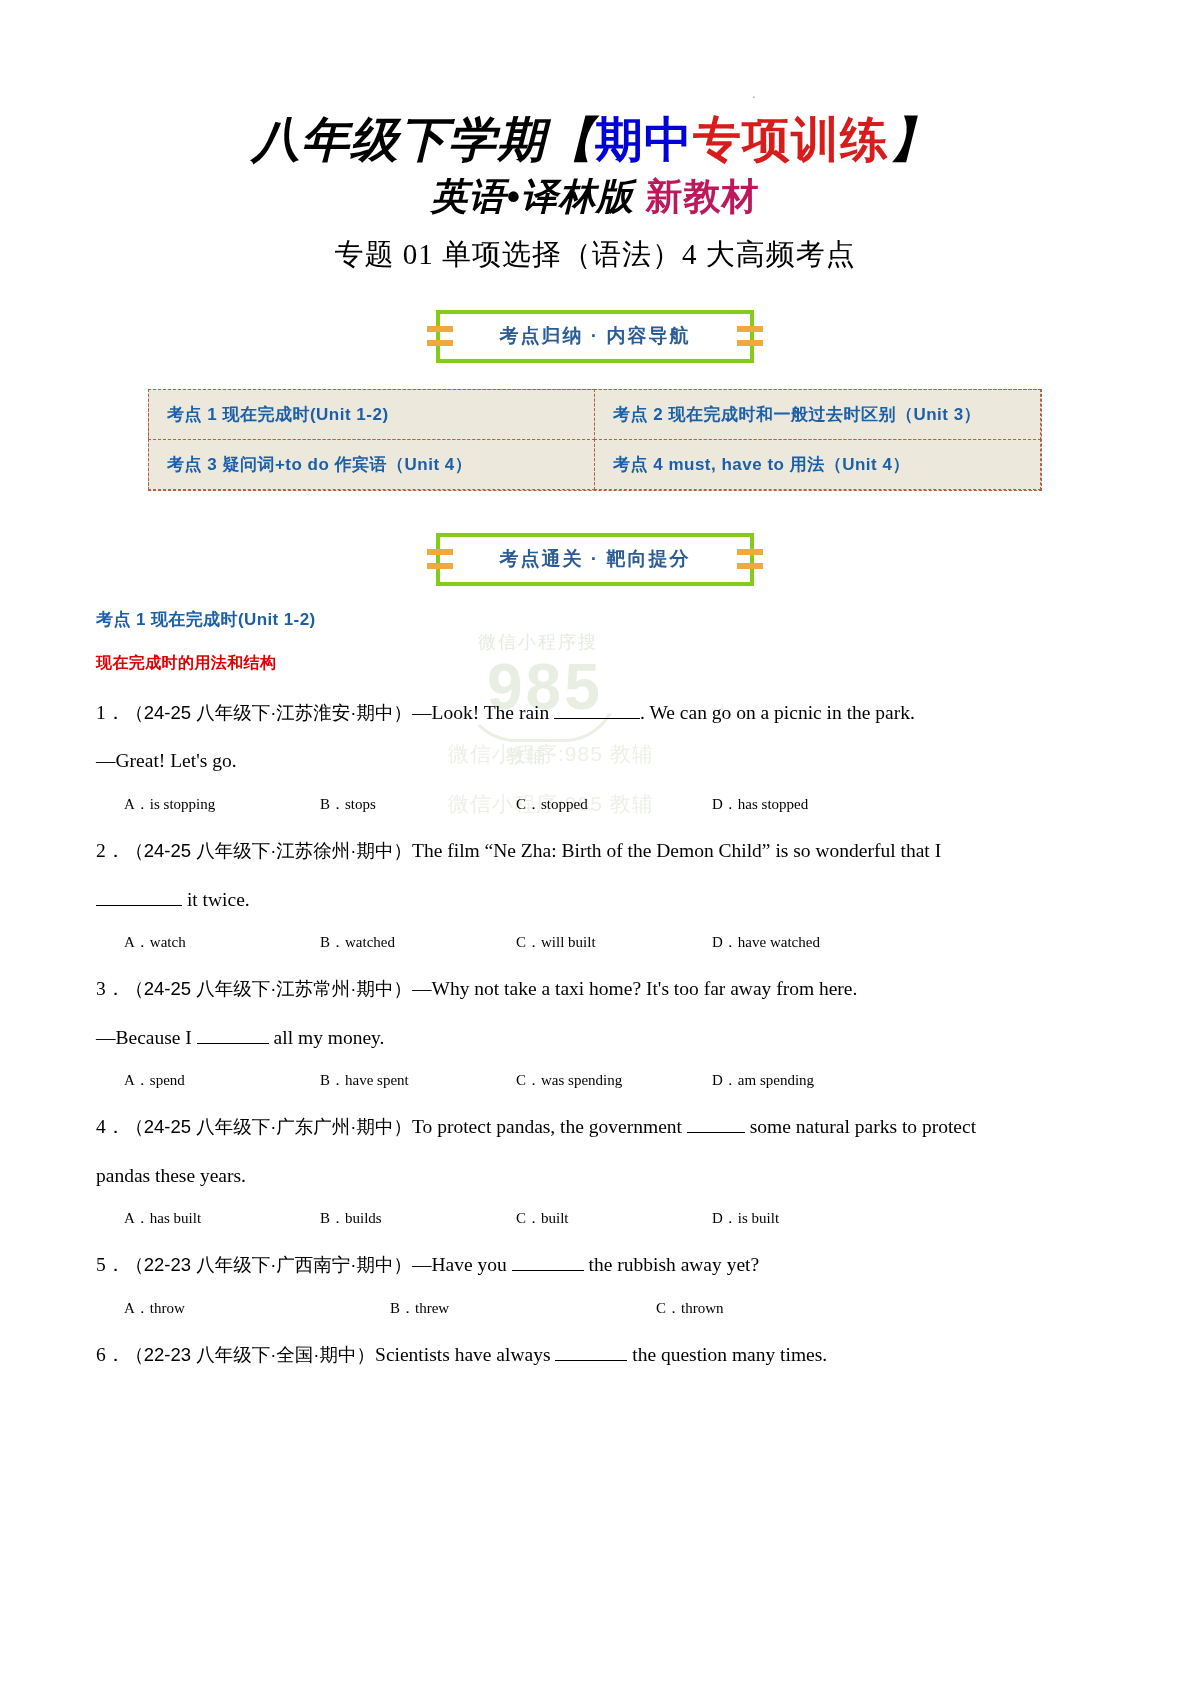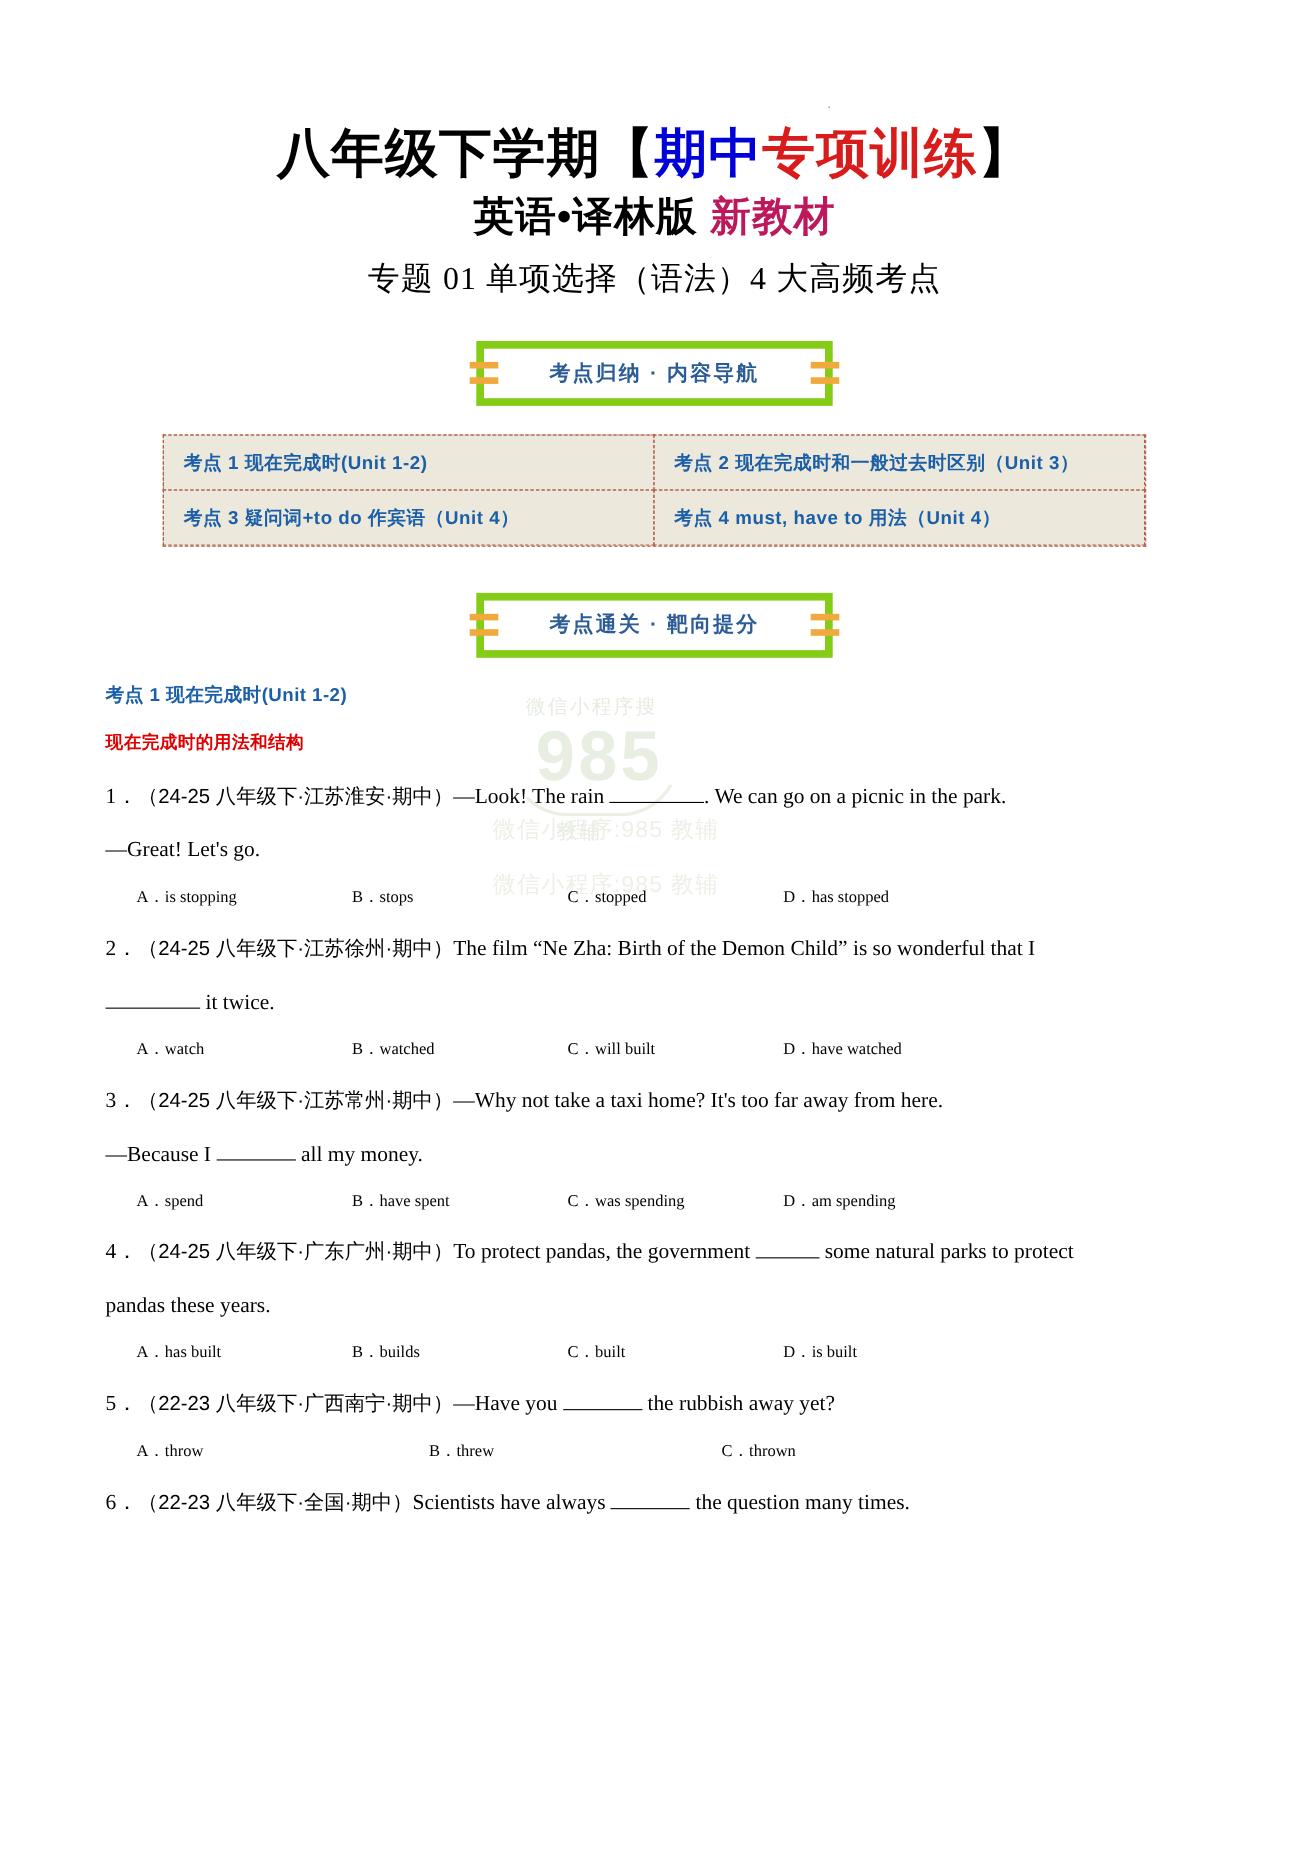--- a/index.html
+++ b/index.html
@@ -57,21 +57,21 @@
   .title-main {
     text-align: center;
     font-family: "Liberation Sans", sans-serif;
     font-weight: 700;
     font-size: 48px;
     line-height: 1.18;
     letter-spacing: 1px;
     padding-top: 112px;
     white-space: nowrap;
   }
-  .t-black { color: #000000; }
+  .t-black { color: #000000; font-style: italic; }
   .t-blue  { color: #0000d8; }
   .t-red   { color: #d81c1c; }
   .t-orange{ color: #be185d; }
 
   .title-sub {
     text-align: center;
     font-family: "Liberation Sans", sans-serif;
     font-weight: 700;
     font-size: 37px;
     line-height: 1.3;
@@ -92,21 +92,21 @@
   
   .badge-wrap {
     display: flex;
     justify-content: center;
     margin-top: 36px;
     position: relative;
     z-index: 2;
   }
   .badge {
     position: relative;
-    border: 7px solid #84cc16;
+    border: 4px solid #84cc16;
     padding: 9px 46px 10px 46px;
     min-width: 218px;
     text-align: center;
   }
   .badge-label {
     font-family: "Liberation Sans", sans-serif;
     font-weight: 700;
     font-size: 19px;
     color: #2c5c96;
     letter-spacing: 2px;

